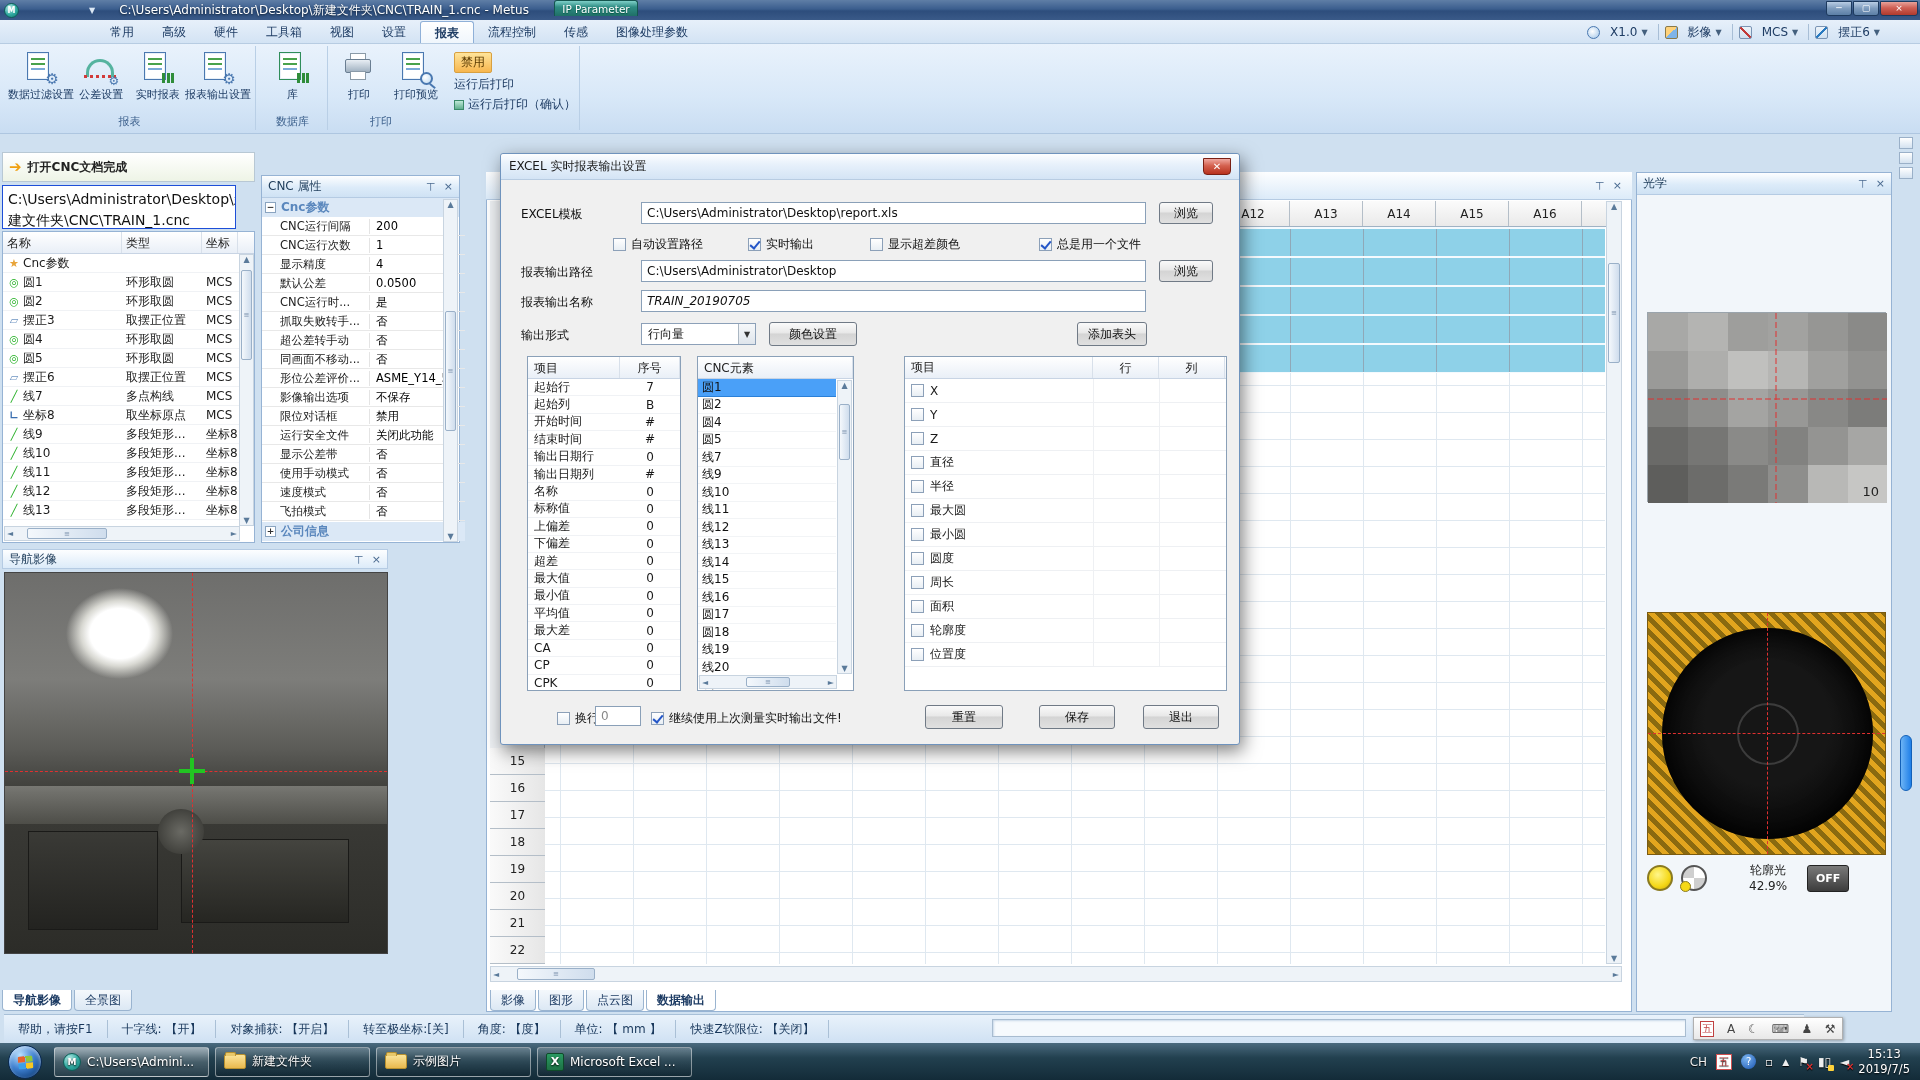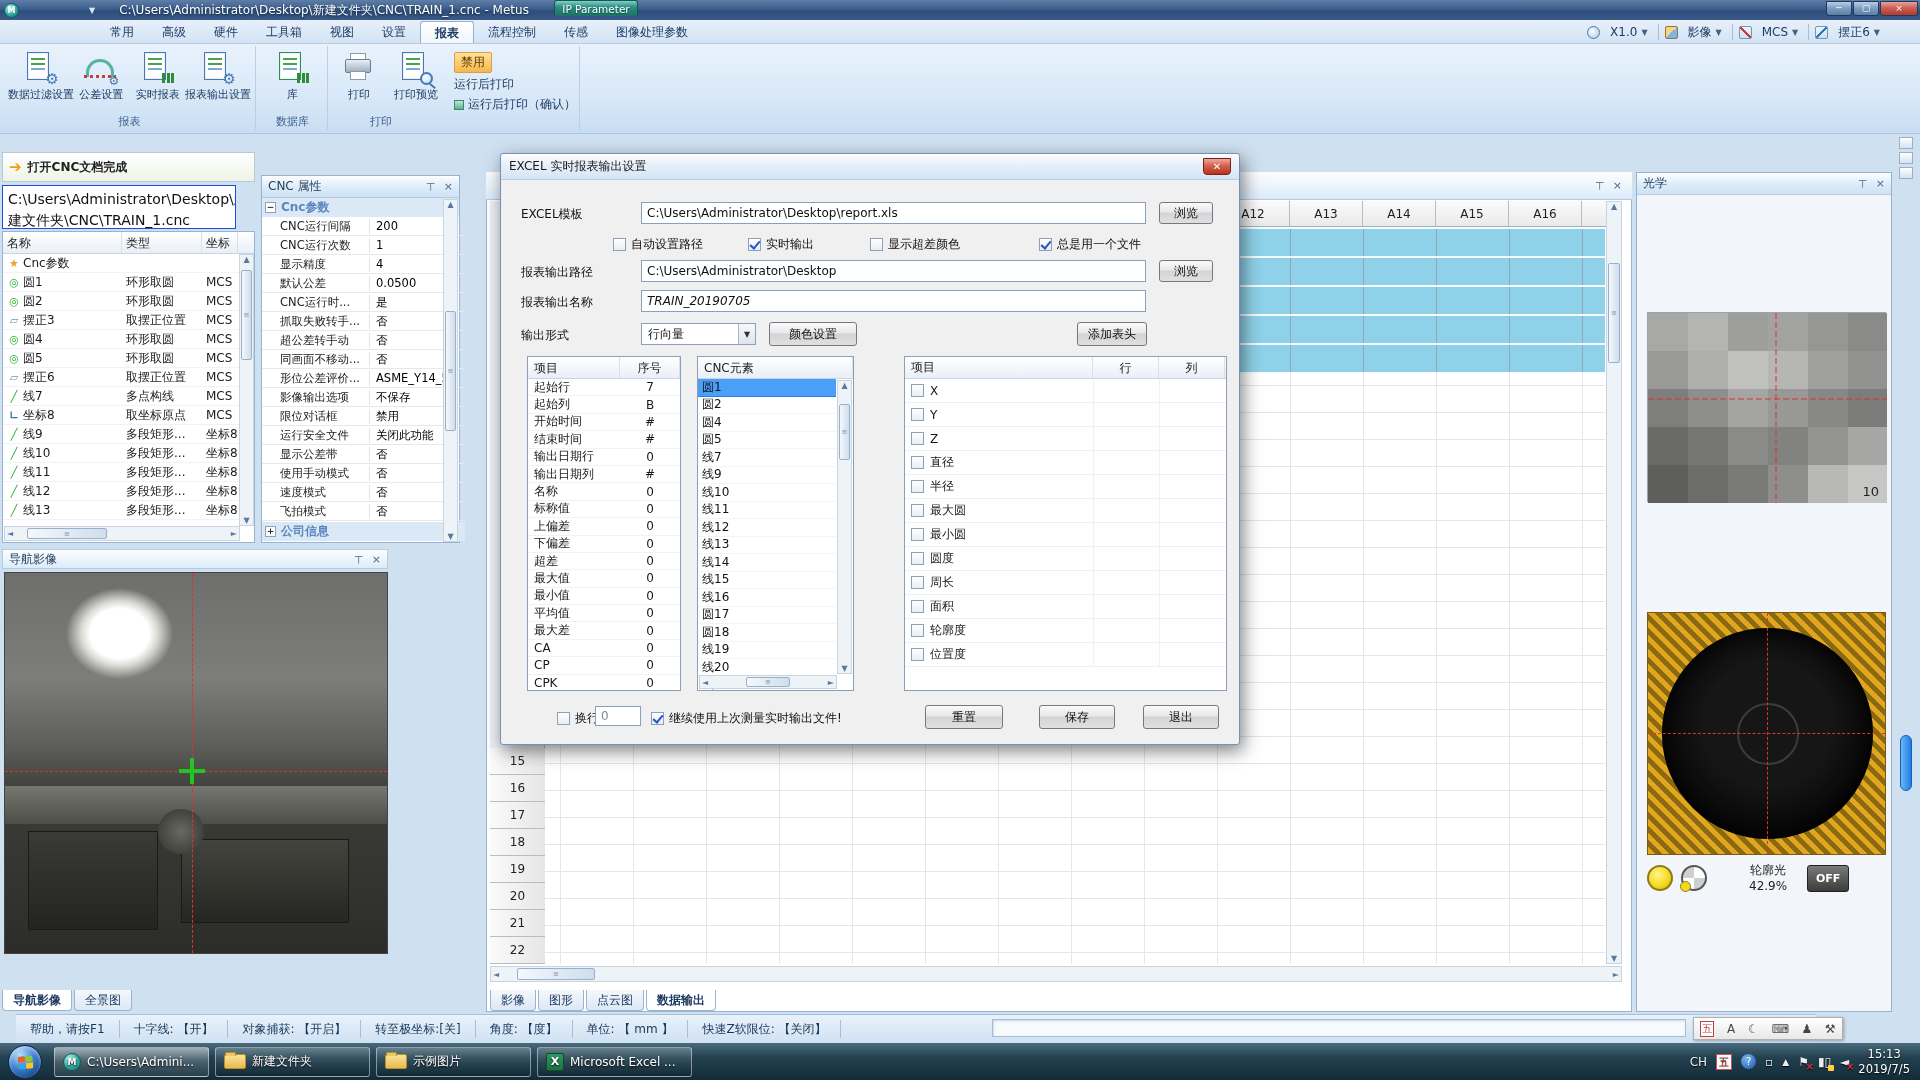--- a/index.html
+++ b/index.html
@@ -163,21 +163,21 @@
   .l1row div{padding:0 6px;}
   .l1c1{width:92px;}.l1c2{width:60px;text-align:center;}
   .l2row{height:17.5px;display:flex;align-items:center;padding:0 4px;border-bottom:1px solid #f2f4f6;color:#111;}
   .list2rows .l2row:first-of-type{background:#4aa0f8;border-color:#2a80d8;}
   .l3row{display:flex;height:24px;align-items:center;border-bottom:1px solid #eef0f3;}
   .l3c1{width:188px;padding:0 6px;display:flex;align-items:center;gap:6px;}
   .l3c2{width:66px;border-left:1px solid #eef0f3;height:100%;}
   .l3c3{width:66px;border-left:1px solid #eef0f3;height:100%;}
 
   
-  .statusbar{left:16px;top:1014px;width:1800px;height:29px;background:linear-gradient(#e9f2fb,#cfe1f3);border-top:1px solid #a8c0d8;display:flex;align-items:center;color:#17365a;}
+  .statusbar{left:4px;top:1014px;width:1800px;height:29px;background:linear-gradient(#e9f2fb,#cfe1f3);border-top:1px solid #a8c0d8;display:flex;align-items:center;color:#17365a;}
   .sitem{padding:0 14px;white-space:nowrap;}
   .ssep{width:1px;height:18px;background:#aac0d6;}
   .sprogress{position:absolute;left:992px;top:1019px;width:694px;height:18px;background:#f6fafd;border:1px solid #a8bcd0;box-shadow:inset 1px 1px 2px #c8d8e8;}
   .langbar{position:absolute;left:1693px;top:1017px;width:150px;height:23px;background:linear-gradient(#ffffff,#e8e8e8);border:1px solid #b0b0b0;box-shadow:1px 1px 3px rgba(0,0,0,.3);display:flex;align-items:center;justify-content:space-around;font-size:12px;color:#444;}
   .lang-wu{border:1px solid #c04040;color:#c04040;font-size:10px;padding:0 1px;background:#fff;}
 
   
   .taskbar{left:0;top:1043px;width:1920px;height:37px;background:linear-gradient(#4a6a7e,#22404f 40%,#132b38);display:flex;align-items:center;}
   .orb{position:relative;width:34px;height:34px;margin-left:8px;border-radius:50%;background:radial-gradient(circle at 35% 28%,#b8e0ff,#3d7fd0 45%,#0e3d78 85%);border:1px solid #0a2a50;box-shadow:inset 0 2px 4px rgba(255,255,255,.6);flex:none;}
   .orbflag{position:absolute;left:9px;top:10px;width:15px;height:13px;transform:rotate(-6deg);border-radius:2px;background-image:linear-gradient(90deg,#e8622c 47%,transparent 47%),linear-gradient(90deg,transparent 53%,#8ec83a 53%),linear-gradient(90deg,#3aa0e8 47%,transparent 47%),linear-gradient(90deg,transparent 53%,#f8c821 53%);background-size:100% 47%,100% 47%,100% 47%,100% 47%;background-position:0 0,0 0,0 100%,0 100%;background-repeat:no-repeat;}

